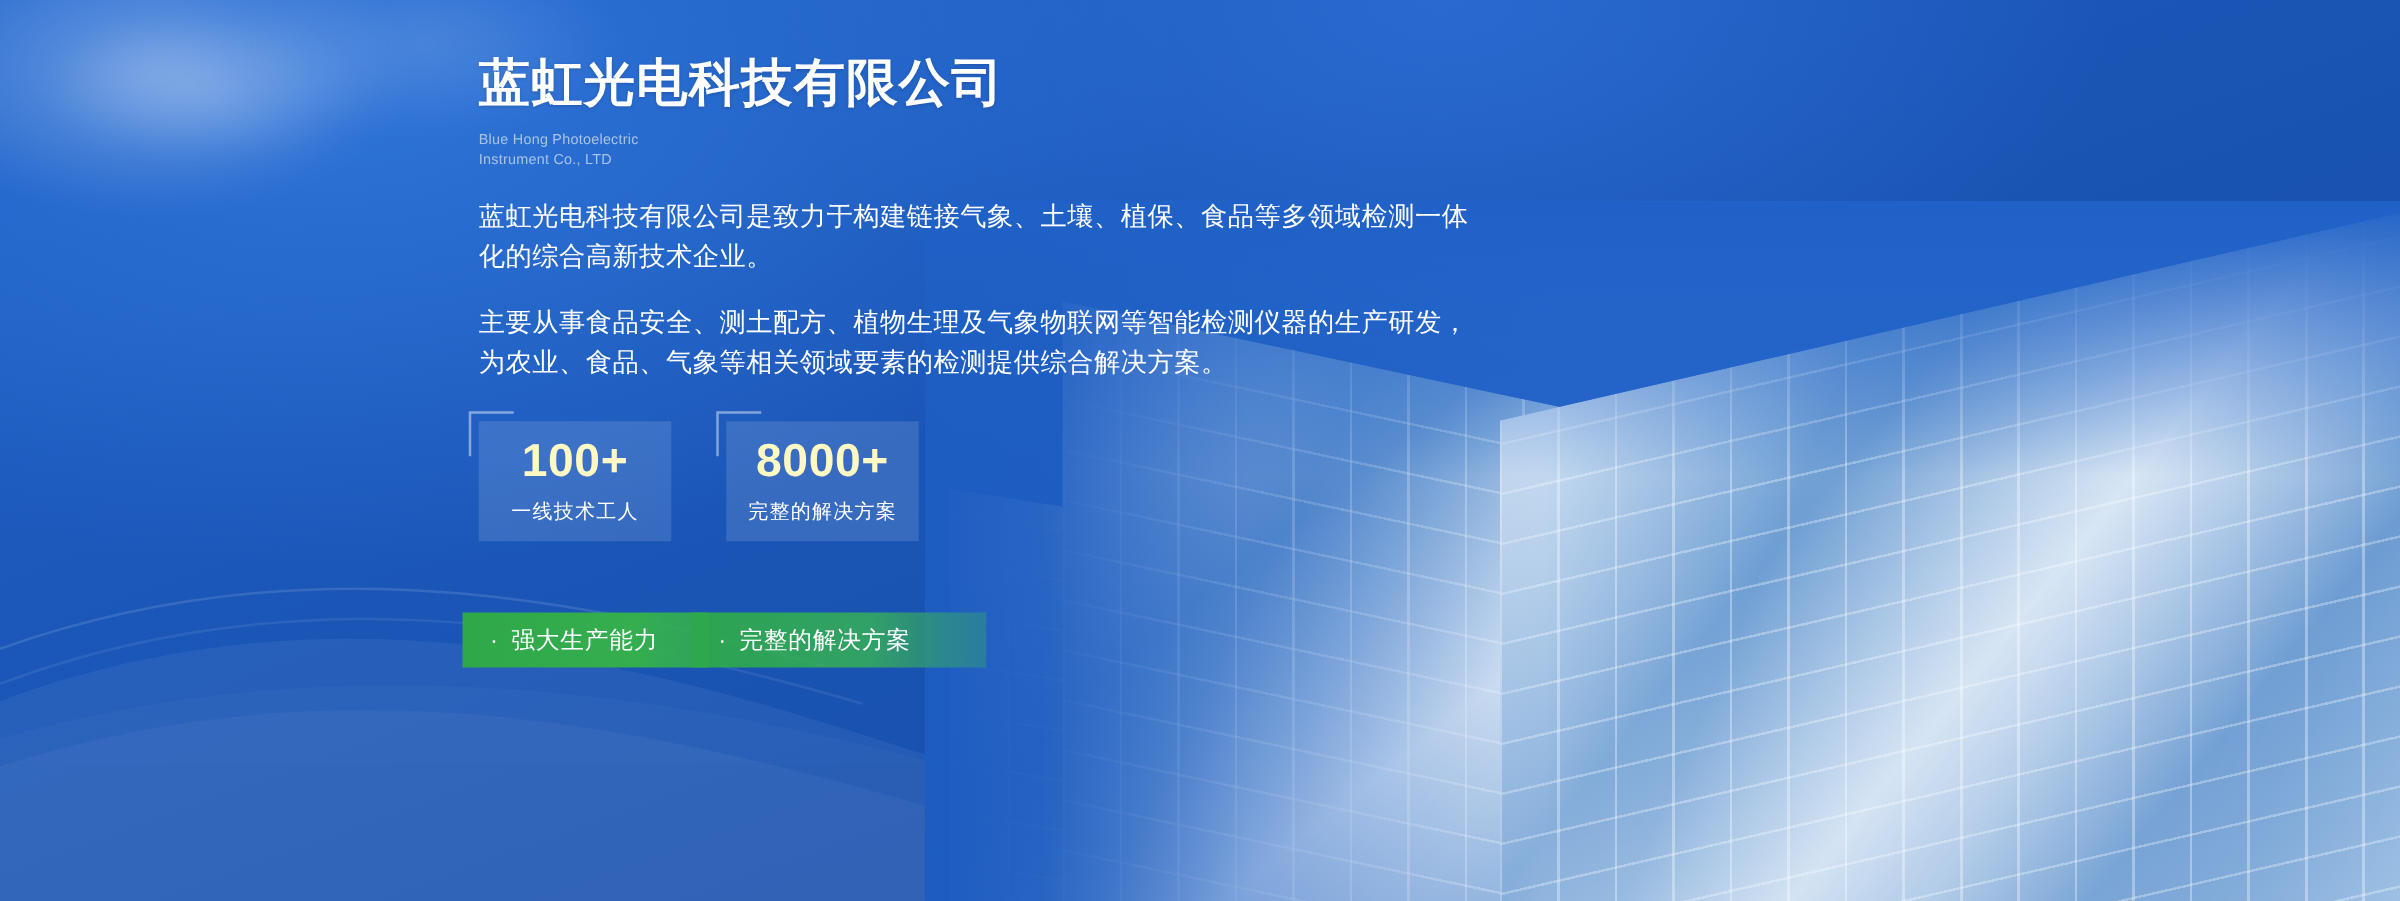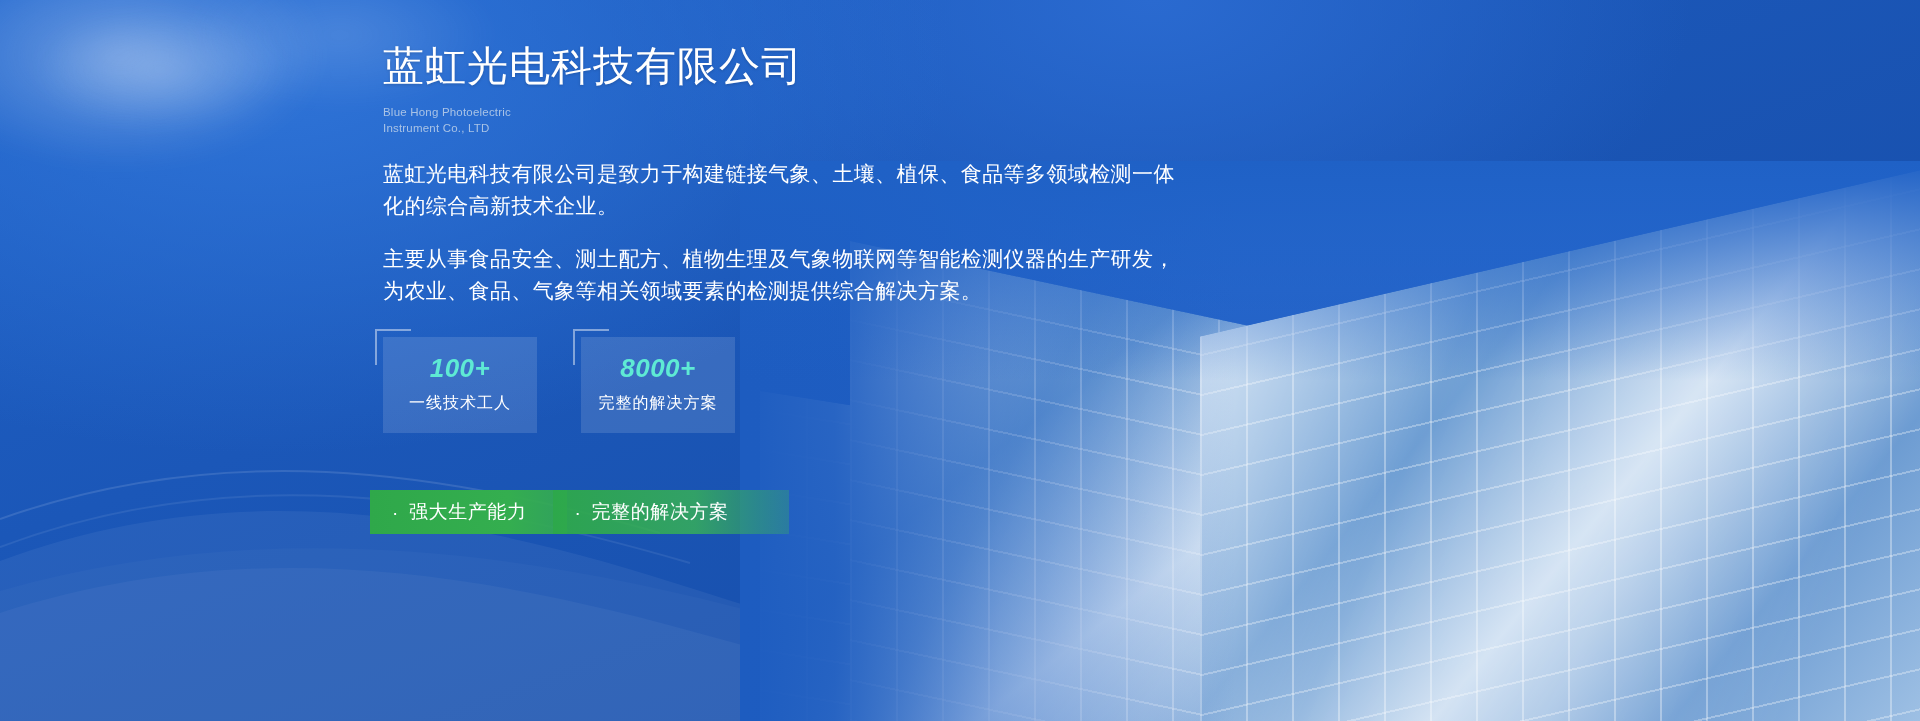--- a/index.html
+++ b/index.html
@@ -73,21 +73,21 @@
   .photo-fade-top{
     position:absolute;left:0;right:0;top:0;height:220px;
     background:linear-gradient(180deg,#1f61c6 0%, rgba(31,97,198,.55) 45%, rgba(31,97,198,0) 100%);
   }
 
   
   .content{position:absolute;left:383px;top:0;width:1200px;}
 
   .title{
     margin:0;padding-top:42px;
-    font-size:41px;line-height:1.2;font-weight:400;color:#ffffff;
+    font-size:41px;line-height:1.2;font-weight:700;color:#ffffff;
     letter-spacing:1px;
     text-shadow:0 1px 3px rgba(0,0,0,.18);
   }
   .en{
     margin-top:14px;
     font-size:11.5px;line-height:1.35;color:#a9c3e6;letter-spacing:.2px;
   }
   .en div{white-space:nowrap;}
 
   .para{
@@ -101,21 +101,21 @@
     position:relative;width:154px;height:96px;
     background:rgba(255,255,255,.13);
     display:flex;flex-direction:column;align-items:center;justify-content:center;
   }
   .stat::before{
     content:"";position:absolute;left:-8px;top:-8px;width:34px;height:34px;
     border-left:2px solid rgba(255,255,255,.45);
     border-top:2px solid rgba(255,255,255,.45);
   }
   .stat-num{
-    font-size:26px;font-weight:700;color:#5eead4;line-height:1;letter-spacing:.5px;font-style:italic;
+    font-size:37px;font-weight:700;color:#fef9c3;line-height:1;letter-spacing:.5px;
   }
   .stat-label{
     margin-top:12px;font-size:16px;color:#ffffff;letter-spacing:1px;
   }
 
   .tags{position:absolute;left:370px;top:490px;display:flex;}
   .tag{
     position:relative;height:44px;display:flex;align-items:center;
     padding:0 26px 0 22px;
     font-size:19px;color:#ffffff;letter-spacing:.6px;white-space:nowrap;

